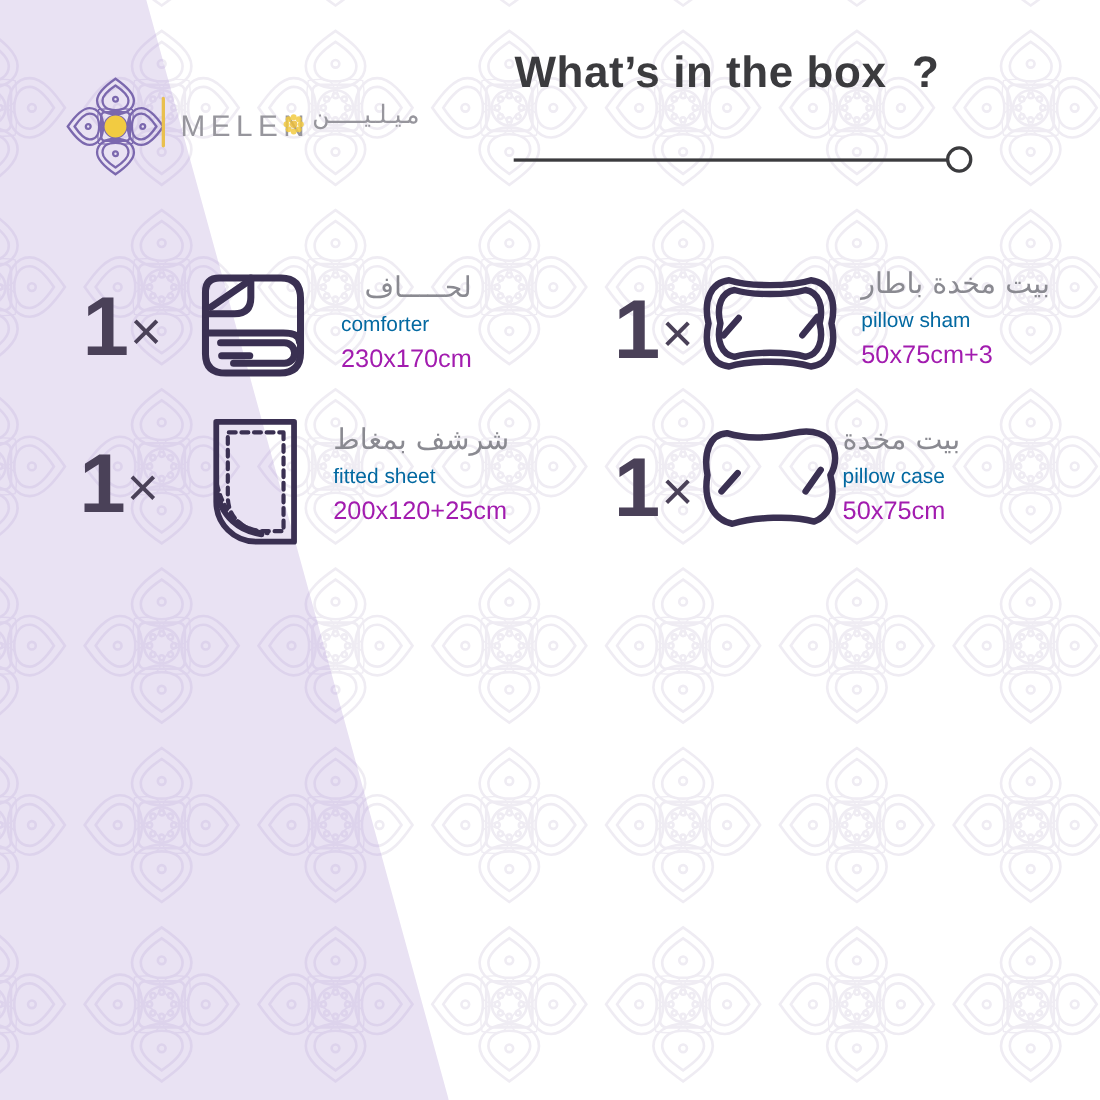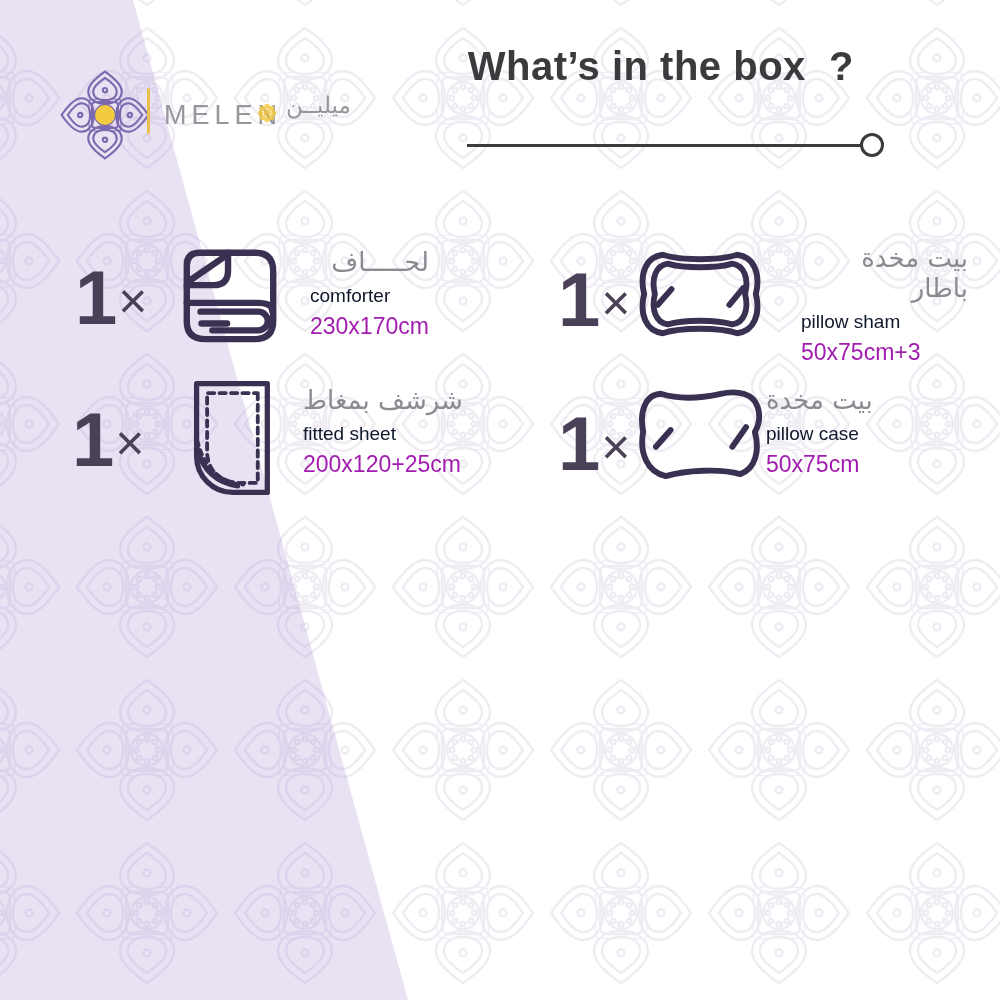--- a/index.html
+++ b/index.html
@@ -12,51 +12,51 @@
   #lavender-panel { position:absolute; left:0; top:0; width:1000px; height:1000px;
     background:#E9E2F3;
     clip-path:polygon(0 0, 133px 0, 408px 1000px, 0 1000px); }
 
   
   #logo-flower { position:absolute; left:57px; top:66px; }
   #brand-sep { position:absolute; left:147px; top:88px; width:3px; height:46px; background:#E9C04E; border-radius:2px; }
   #brand-name { position:absolute; left:164px; top:100px; font-size:27px; font-weight:400;
     letter-spacing:5px; color:#97969D; }
   #brand-flower { position:absolute; left:256px; top:102px; }
-  #brand-name-ar { position:absolute; left:286px; top:92px; font-family:Liberation Sans, sans-serif;
+  #brand-name-ar { position:absolute; left:286px; top:92px; font-family:Liberation Mono, monospace;
     font-size:23px; color:#97969D; direction:rtl; }
 
   #title-block { position:absolute; right:146px; top:36px; text-align:right; }
   #title-ar { font-family:"DejaVu Sans", sans-serif; font-size:32px; color:#3B3B3E; direction:rtl; line-height:1.25; }
   #title-en { font-size:40px; font-weight:bold; color:#3B3B3E; letter-spacing:0.5px; margin-top:8px; white-space:pre;margin-left:16px; }
   #title-underline { position:absolute; left:467px; top:144px; width:395px; height:3px; background:#3B3B3E; }
   #underline-end-circle { position:absolute; left:860px; top:133px; width:24px; height:24px;
     border:3px solid #3B3B3E; border-radius:50%; background:#ffffff; }
 
   
   .item { position:absolute; }
   .qty { position:absolute; left:0; display:flex; align-items:center; color:#4A4158; }
   .qty-num { font-size:76px; font-weight:bold; line-height:0.8; }
   .qty-x { font-size:50px; font-weight:400; margin-left:1px; margin-top:6px; }
   .icon-wrap { position:absolute; }
   .item-text { position:absolute; }
   .item-name-ar { font-family:"DejaVu Sans", sans-serif; font-size:26px; color:#8A8A91;
     direction:rtl; text-align:right; line-height:1.15; }
-  .item-name-en { font-size:19px; color:#0f172a; margin-top:7px; line-height:1.2; }
+  .item-name-en { font-size:19px; color:#0369a1; margin-top:7px; line-height:1.2; }
   .item-size { font-size:23px; color:#a21caf; margin-top:5px; line-height:1.2; }
 
   #item-1 { left:75px;  top:238px; width:410px; height:115px; }
   #item-1 .qty { top:28px; }
   #item-1 .icon-wrap { left:100px; top:0; }
   #item-1 .item-text { left:235px; top:10px; }
 
   #item-2 { left:558px; top:238px; width:410px; height:115px; }
   #item-2 .qty { top:30px; }
   #item-2 .icon-wrap { left:76px; top:6px; }
-  #item-2 .item-text { left:243px; top:6px; }
+  #item-2 .item-text { left:225px; top:6px; }
 
   #item-3 { left:72px;  top:372px; width:410px; height:130px; }
   #item-3 .qty { top:36px; }
   #item-3 .icon-wrap { left:116px; top:4px; }
   #item-3 .item-text { left:231px; top:14px; }
 
   #item-4 { left:558px; top:378px; width:410px; height:115px; }
   #item-4 .qty { top:34px; }
   #item-4 .icon-wrap { left:76px; top:6px; }
   #item-4 .item-text { left:208px; top:8px; }

